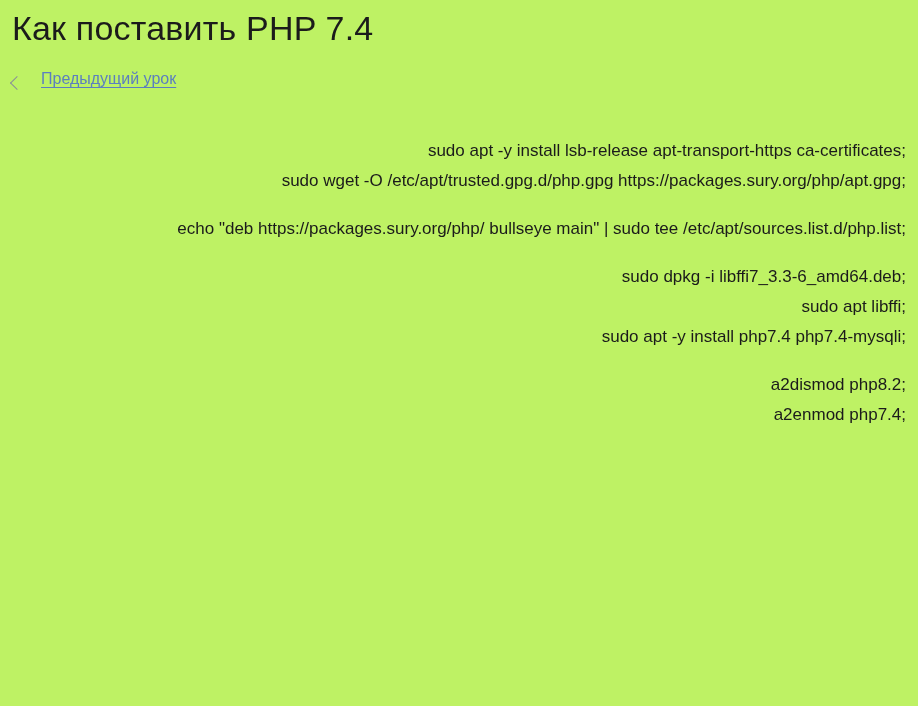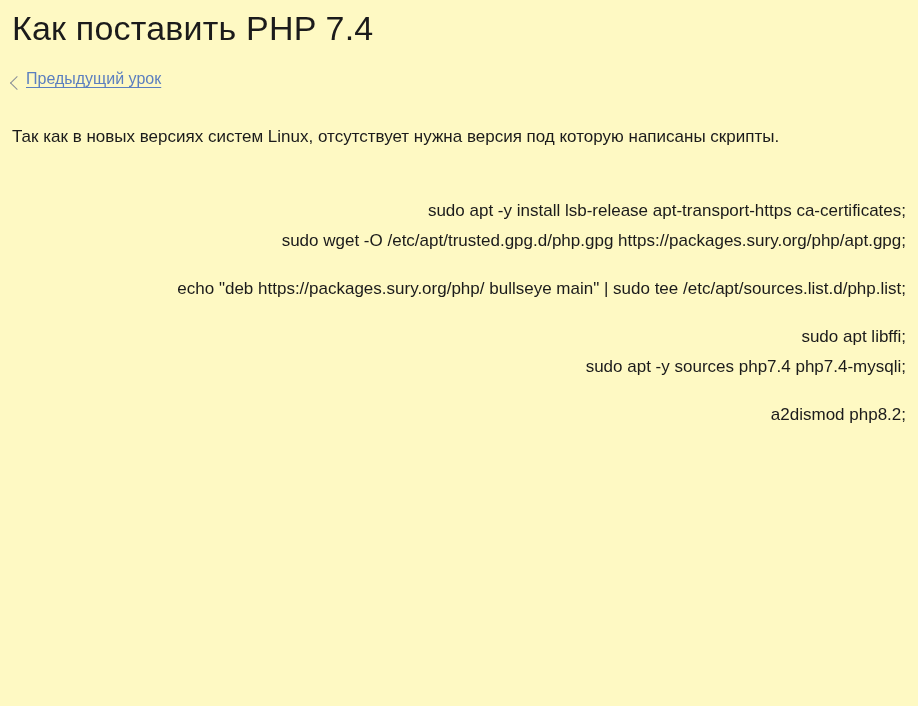--- a/index.html
+++ b/index.html
@@ -12,42 +12,42 @@
     height: 706px;
     font-family: "Liberation Sans", sans-serif;
     color: #1b1b1b;
     overflow: hidden;
   }
   .page {
     box-sizing: border-box;
     width: 918px;
     height: 706px;
     padding: 0 12px;
-    background: #fef9c3;
+    background: #bef264;
   }
   .page-title {
     font-size: 34px;
     font-weight: 400;
     letter-spacing: 0.2px;
     color: #1b1b1b;
     margin: 0;
     padding-top: 6px;
     line-height: 44px;
   }
   .lesson-nav {
     display: flex;
     align-items: center;
     justify-content: space-between;
     margin-top: 16px;
     height: 26px;
   }
   .nav-link {
     display: flex;
     align-items: flex-end;
-    gap: 4px;
+    gap: 19px;
     text-decoration: none;
     color: #5b7fbf;
     font-size: 16px;
   }
   .nav-link .label {
     color: #5b7fbf;
     text-decoration: underline;
     text-underline-offset: 3px;
   }
   .chev {
@@ -96,37 +96,38 @@
   <h1 class="page-title">Как поставить PHP 7.4</h1>
 
   <div class="lesson-nav">
     <a class="nav-link" href="#">
       <span class="chev left"></span>
       <span class="label">Предыдущий урок</span>
     </a>
   </div>
 
   <div class="body-text">
-    <p class="para">Так как в новых версиях систем Linux, отсутствует нужна версия под которую написаны скрипты.</p>
   </div>
 
   <div class="code-block">
 
     <div class="code-group">
       <div class="code-line">sudo apt -y install lsb-release apt-transport-https ca-certificates;</div>
       <div class="code-line">sudo wget -O /etc/apt/trusted.gpg.d/php.gpg https://packages.sury.org/php/apt.gpg;</div>
     </div>
 
     <div class="code-group">
       <div class="code-line">echo "deb https://packages.sury.org/php/ bullseye main" | sudo tee /etc/apt/sources.list.d/php.list;</div>
     </div>
 
     <div class="code-group">
+      <div class="code-line">sudo dpkg -i libffi7_3.3-6_amd64.deb;</div>
       <div class="code-line">sudo apt libffi;</div>
-      <div class="code-line">sudo apt -y sources php7.4 php7.4-mysqli;</div>
+      <div class="code-line">sudo apt -y install php7.4 php7.4-mysqli;</div>
     </div>
 
     <div class="code-group">
       <div class="code-line">a2dismod php8.2;</div>
+      <div class="code-line">a2enmod php7.4;</div>
     </div>
 
   </div>
 </div>
 
 </body></html>

